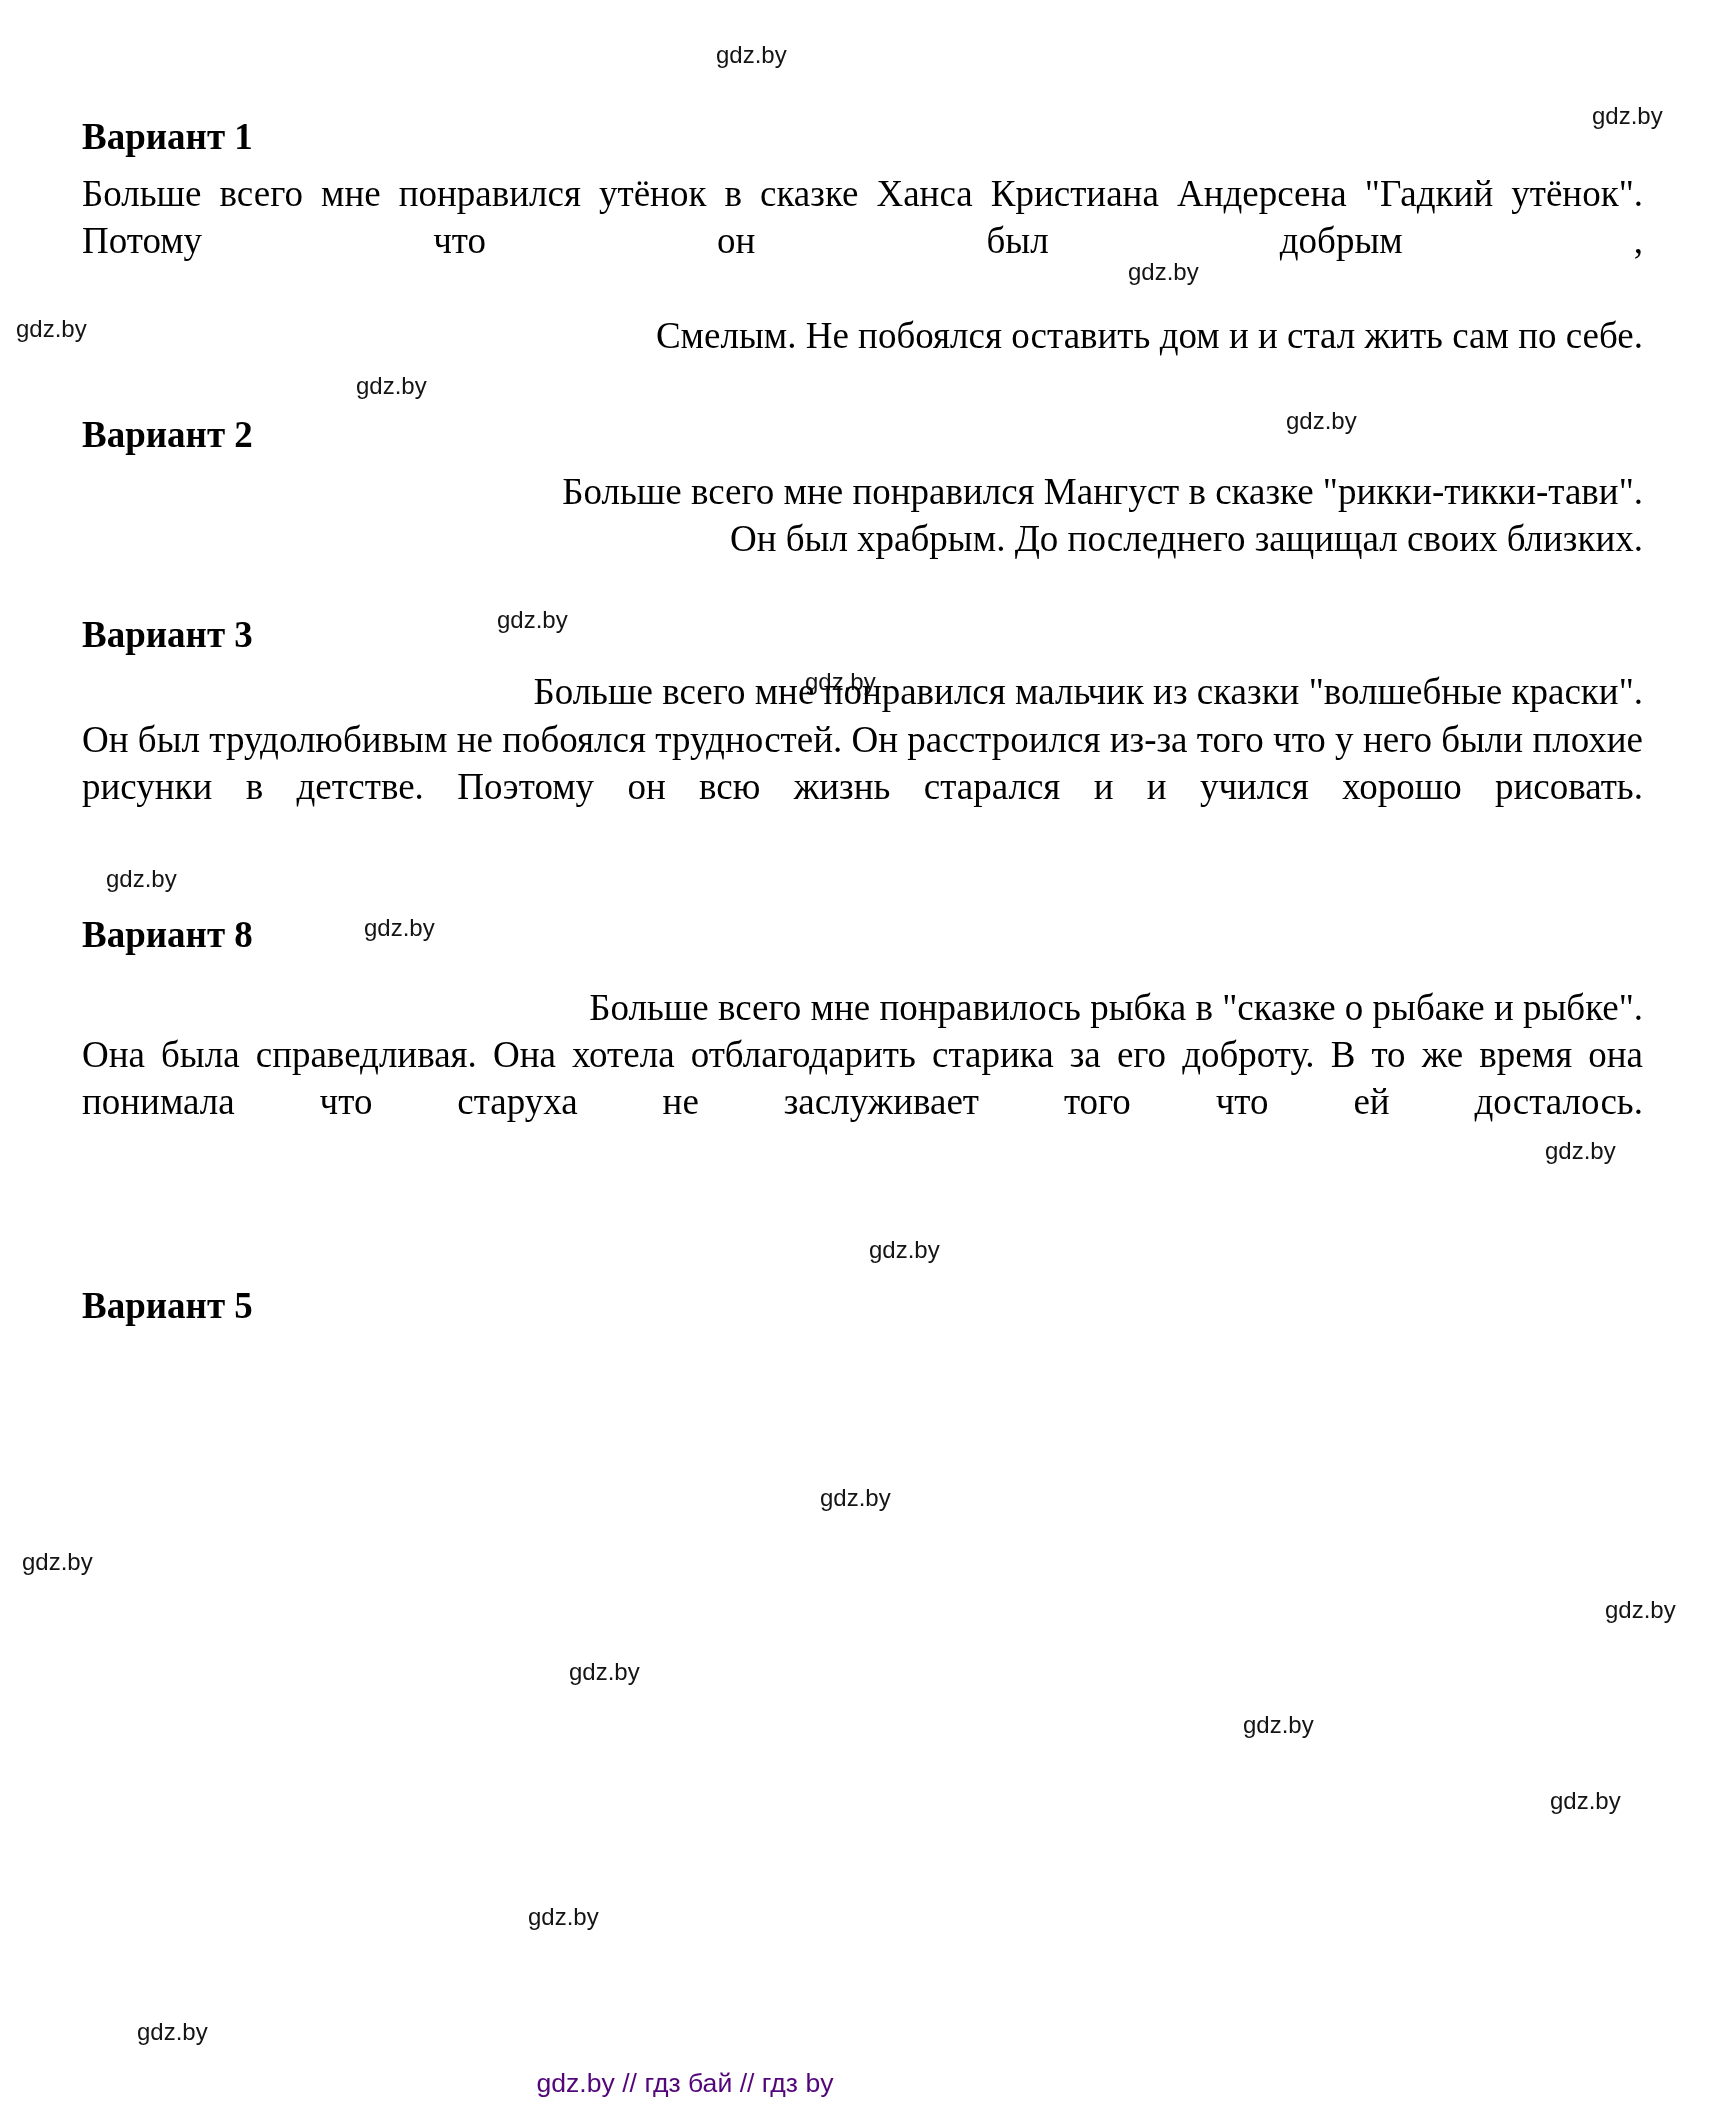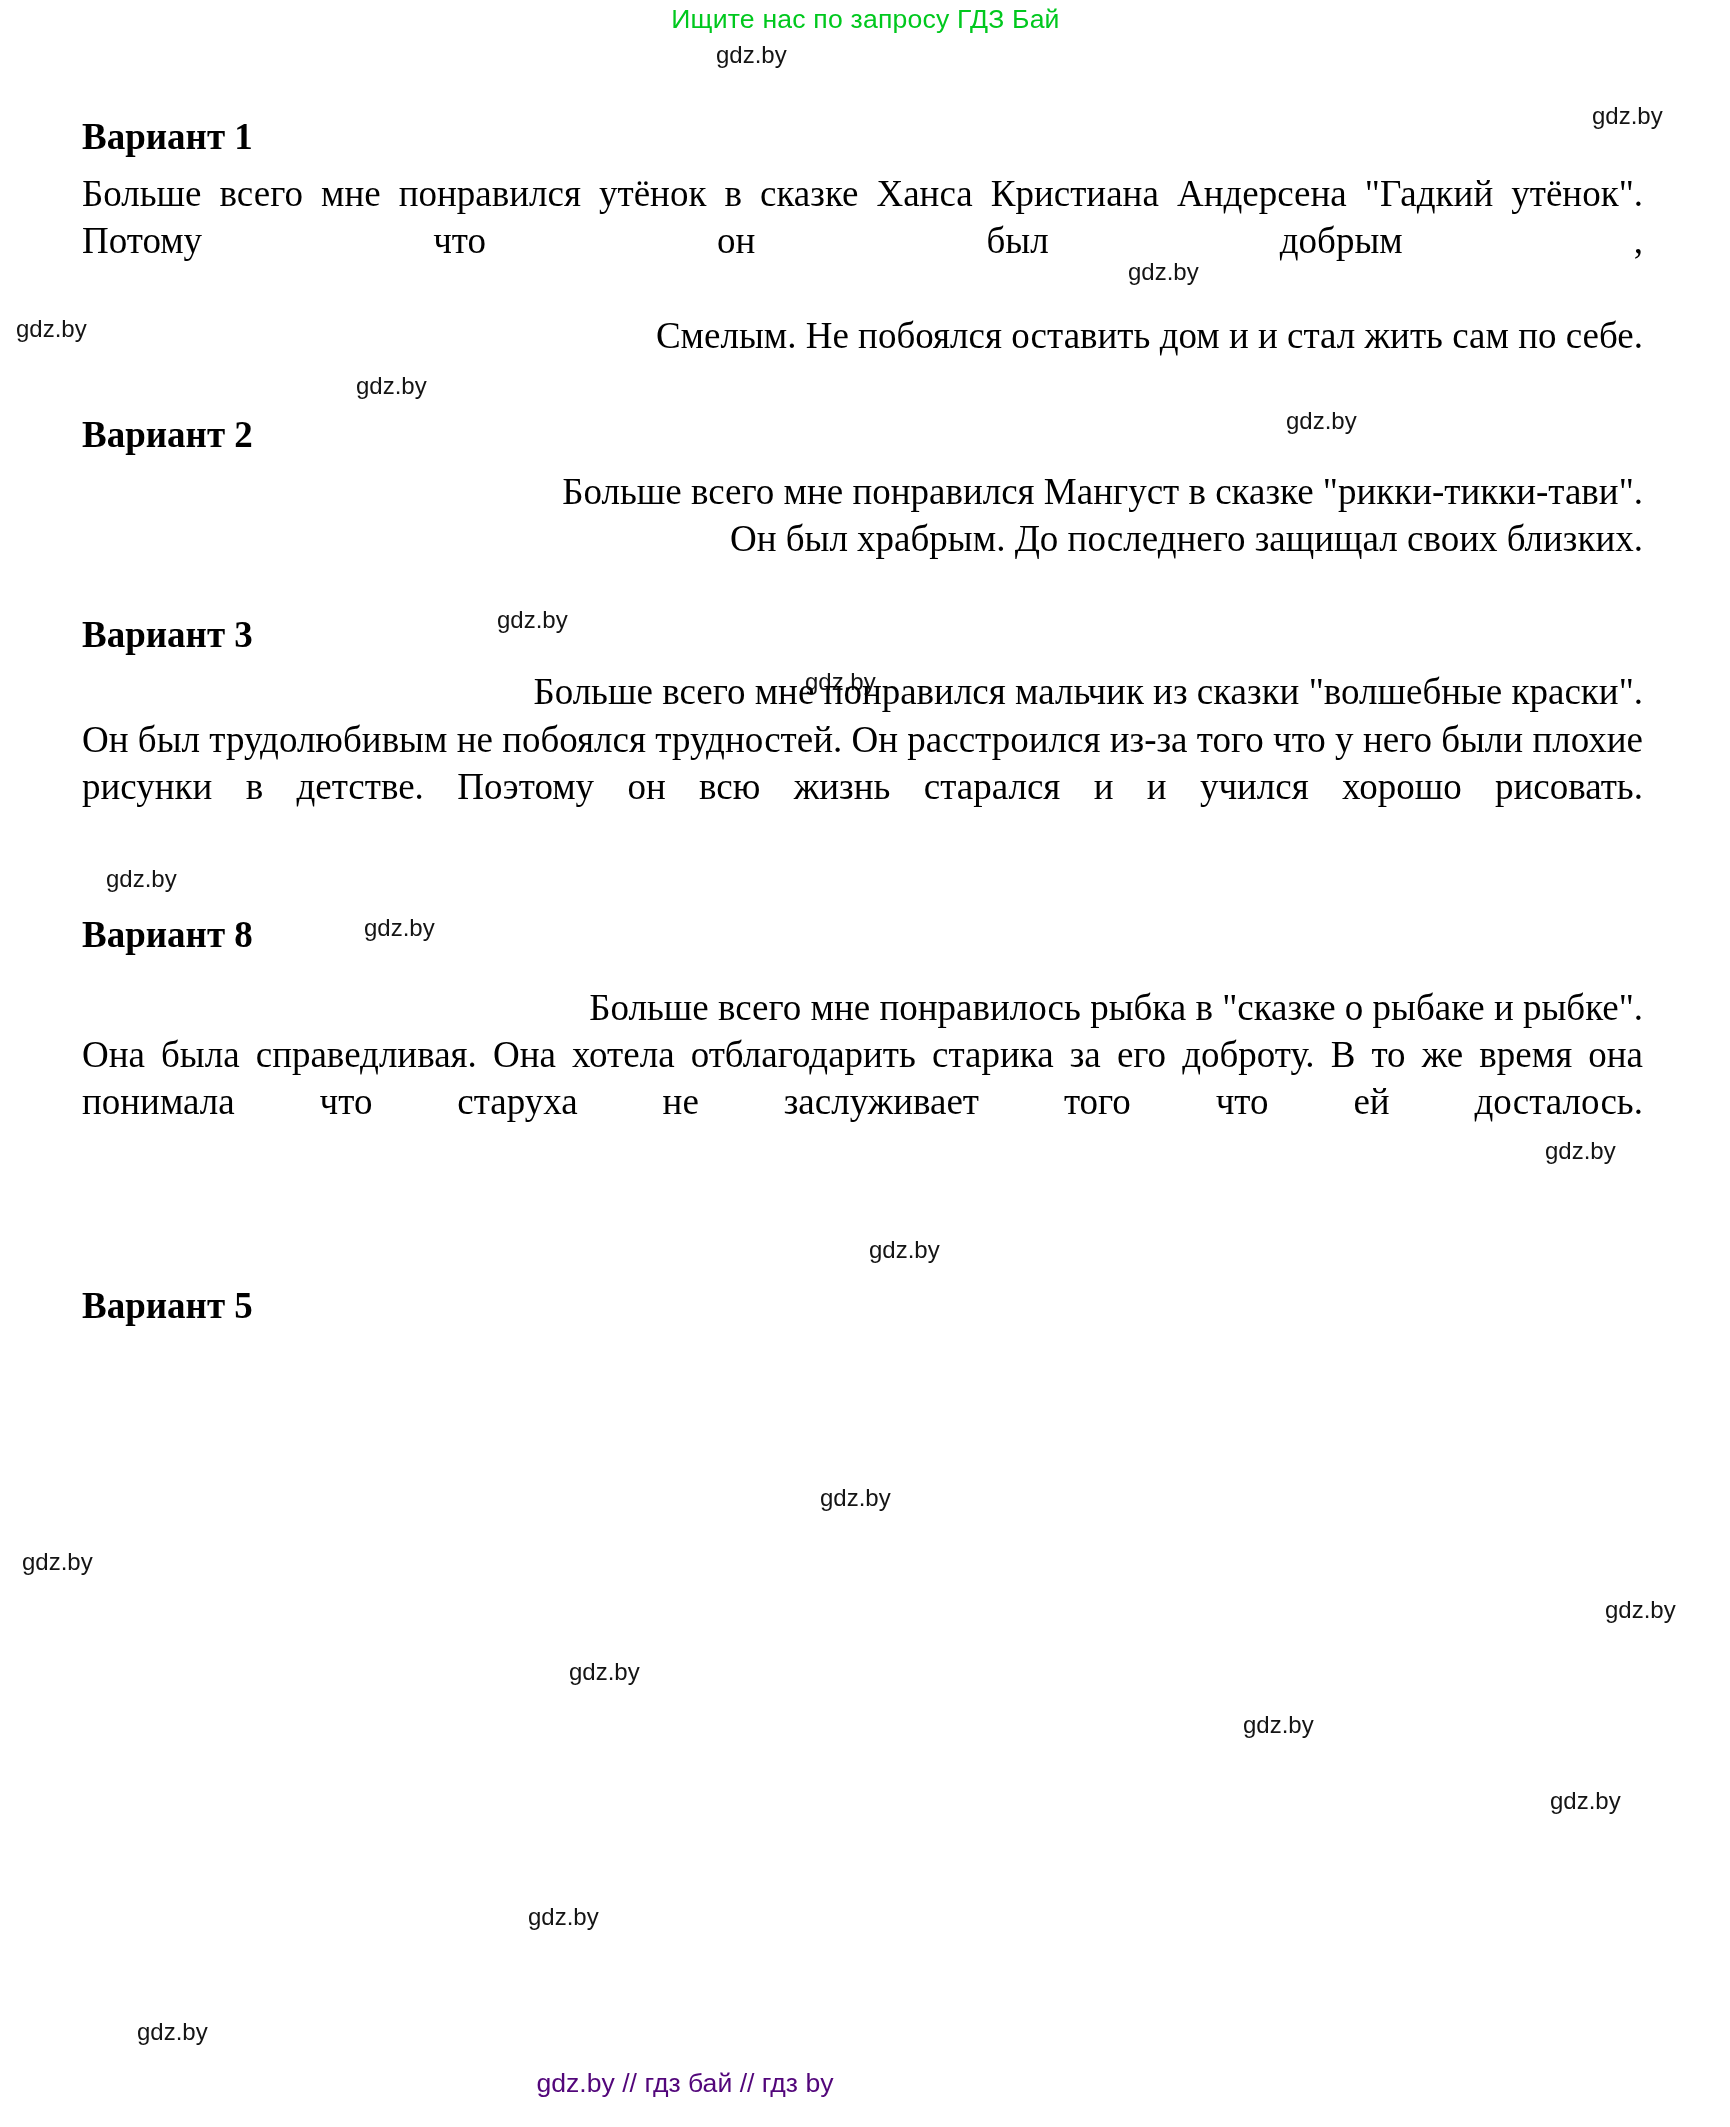--- a/index.html
+++ b/index.html
@@ -116,21 +116,20 @@
     font-size: 26.6px;
     color: #52067A;
     white-space: nowrap;
   }
 </style>
 </head>
 <body>
 
 <div id="page">
 
-  <div class="promo" style="color: rgb(0, 200, 30);">Ищите нас по запросу ГДЗ Бай</div>
 
   <div id="watermark-layer">
       <div class="wm" style="left: 716px; top: 43px; font-size: 24px;">gdz.by</div>
       <div class="wm" style="left: 1592px; top: 104px; font-size: 24px;">gdz.by</div>
       <div class="wm" style="left: 1128px; top: 260px; font-size: 24px;">gdz.by</div>
       <div class="wm" style="left: 16px; top: 317px; font-size: 24px;">gdz.by</div>
       <div class="wm" style="left: 356px; top: 374px; font-size: 24px;">gdz.by</div>
       <div class="wm" style="left: 1286px; top: 409px; font-size: 24px;">gdz.by</div>
       <div class="wm" style="left: 497px; top: 608px; font-size: 24px;">gdz.by</div>
       <div class="wm" style="left: 805px; top: 670px; font-size: 24px;">gdz.by</div>

